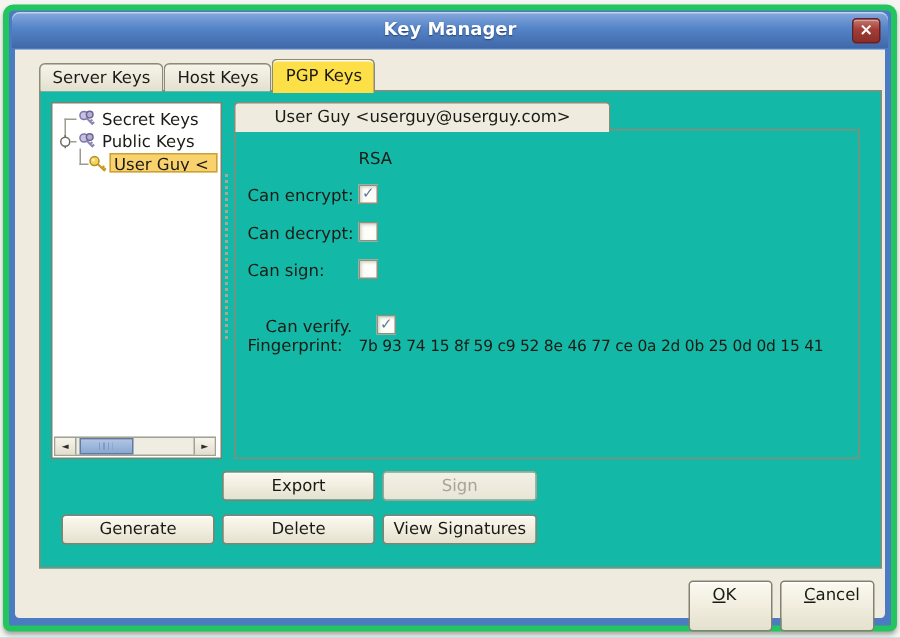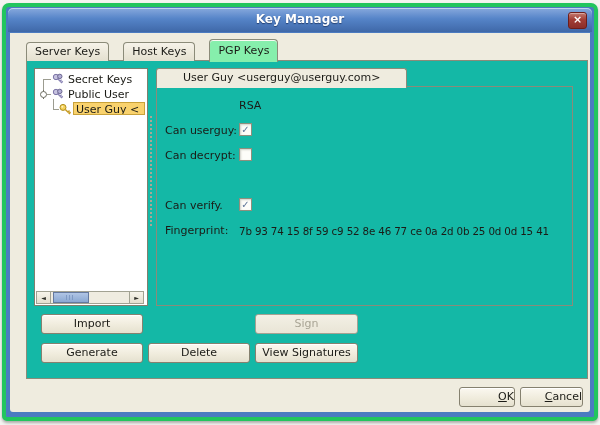--- a/index.html
+++ b/index.html
@@ -11,24 +11,24 @@
             background:linear-gradient(180deg,#87a9dd 0%,#5584c8 45%,#3f68a8 100%);
             box-shadow:inset 0 1px 0 rgba(255,255,255,.5);}
   .title{position:absolute;left:0;right:0;top:4px;text-align:center;font-weight:bold;font-size:12px;
          color:#fff;text-shadow:0 1px 1px rgba(15,35,75,.65);}
   .closebtn{position:absolute;right:5px;top:4px;width:17px;height:15px;border-radius:3px;
             background:linear-gradient(180deg,#c47a70 0%,#a23d36 45%,#8b2e29 100%);
             border:1px solid #6e1d1a;box-shadow:inset 0 1px 0 rgba(255,255,255,.35);
             color:#fff;font-size:11px;font-weight:bold;text-align:center;line-height:14px;}
   .client{position:absolute;left:4px;right:4px;top:26px;bottom:5px;background:#efecdf;border-radius:0 0 3px 3px;}
 
-  .tabs{position:absolute;left:16px;top:4px;height:24px;display:flex;align-items:flex-end;gap:14px;z-index:3;}
+  .tabs{position:absolute;left:16px;top:4px;height:24px;display:flex;align-items:flex-end;gap:0;z-index:3;}
   .tab{height:18px;line-height:18px;padding:0 8px;background:linear-gradient(180deg,#f6f3e9,#e4e0cf);
        border:1px solid #8b8b79;border-bottom:none;border-radius:4px 4px 0 0;white-space:nowrap;}
-  .tab.active{height:22px;line-height:21px;background:#86efac;margin-bottom:-1px;box-shadow:inset 0 1px 0 #fbfaf4;}
+  .tab.active{height:22px;line-height:21px;background:#fde047;margin-bottom:-1px;box-shadow:inset 0 1px 0 #fbfaf4;}
   .tabframe{position:absolute;left:16px;top:27px;width:560px;height:317px;border:1px solid #8b8b79;
             background:#14b8a6;z-index:2;}
 
   .treepanel{position:absolute;left:7px;top:7px;width:112px;height:236px;background:#fff;border:1px solid #7f7f6e;}
   .tline{position:absolute;background:#9c9c90;}
   .trow{position:absolute;left:0;right:0;height:15px;}
   .tlabel{position:absolute;left:33px;top:1px;white-space:nowrap;}
   .treeicon{position:absolute;top:1px;}
   .sel{position:absolute;left:38px;top:0;right:2px;height:13px;line-height:13px;padding:0 2px;
        background:#f9d26d;border:1px solid #c9a23a;box-sizing:border-box;overflow:hidden;white-space:nowrap;}
@@ -61,23 +61,23 @@
             text-align:center;line-height:11px;font-size:10px;font-weight:bold;color:#5f7799;}
   .fpvalue{position:absolute;left:82px;top:1px;white-space:nowrap;font-size:10.3px;letter-spacing:-0.15px;}
 
   .abtn{position:absolute;height:20px;box-sizing:border-box;border:1px solid #85816f;border-radius:3px;
         background:linear-gradient(180deg,#fbf8f0 0%,#f0ecdd 55%,#e5e1cf 100%);
         text-align:center;line-height:18px;box-shadow:inset 0 1px 0 #fff;}
   .abtn.disabled{color:#a8a494;background:linear-gradient(180deg,#f3f0e5,#e9e5d6);
         border-color:#a5a192;box-shadow:none;}
   .row1{top:253px;} .row2{top:282px;}
   .c1{left:14px;width:102px;} .c2{left:121px;width:102px;} .c3{left:228px;width:103px;}
-  .dbtn{position:absolute;top:354px;height:20px;box-sizing:border-box;border:1px solid #85816f;border-radius:3px;
+  .dbtn{position:absolute;top:354px;height:34px;box-sizing:border-box;border:1px solid #85816f;border-radius:3px;
         background:linear-gradient(180deg,#fbf8f0 0%,#f0ecdd 55%,#e5e1cf 100%);
-        text-align:right;line-height:18px;box-shadow:inset 0 1px 0 #fff;}
+        text-align:left;line-height:18px;box-shadow:inset 0 1px 0 #fff;padding-left:15px;}
   .mn{text-decoration:underline;}
 </style>
 </head>
 <body>
 
 <div class="stage">
   <div class="window">
     <div class="titlebar">
       <span class="title">Key Manager</span>
       <span class="closebtn"><span>×</span></span>
@@ -113,21 +113,21 @@
             </svg>
             <span class="tlabel">Secret Keys</span>
           </div>
 
           <div class="trow" style="top:18px;">
             <svg class="treeicon" style="left:17px;" width="13" height="13" viewBox="0 0 13 13">
               <circle cx="4" cy="4" r="2.7" fill="#c6c2df" stroke="#7d76a8"></circle>
               <path d="M5.5 5.5 L10 10 M8 8 l1.6-1.2 M9.4 9.4 l1.4-1" stroke="#8a84b5" stroke-width="1.4" fill="none"></path>
               <circle cx="7.8" cy="3.4" r="2.2" fill="#b3aed6" stroke="#6b668f"></circle>
             </svg>
-            <span class="tlabel">Public User</span>
+            <span class="tlabel">Public Keys</span>
           </div>
 
           <div class="trow" style="top:33px;">
             <svg class="treeicon" style="left:24px;" width="13" height="13" viewBox="0 0 13 13">
               <circle cx="4" cy="4.4" r="3" fill="#f5d25a" stroke="#b08f1f"></circle>
               <circle cx="3.3" cy="3.7" r="1" fill="#fdf0bd" stroke="none"></circle>
               <path d="M6.3 6.5 L11 11 M8.8 9 l1.8-1.3 M10.1 10.3 l1.5-1.1" stroke="#c79b22" stroke-width="1.5" fill="none"></path>
             </svg>
             <span class="sel">User Guy &lt;</span>
           </div>
@@ -143,38 +143,42 @@
 
         <div class="splitter"></div>
 
         <div class="detailtab"><span>User Guy &lt;userguy@userguy.com&gt;</span></div>
 
         <div class="detailframe">
           <div class="drow" style="top:12px;">
             <span class="dvalue">RSA</span>
           </div>
           <div class="drow" style="top:37px;">
-            <span class="dlabel">Can userguy:</span>
+            <span class="dlabel">Can encrypt:</span>
             <span class="checkbox"><span>✓</span></span>
           </div>
           <div class="drow" style="top:62px;">
             <span class="dlabel">Can decrypt:</span>
             <span class="checkbox"><span></span></span>
           </div>
-          <div class="drow" style="top:112px;">
+          <div class="drow" style="top:87px;">
+            <span class="dlabel">Can sign:</span>
+            <span class="checkbox"><span></span></span>
+          </div>
+          <div class="drow" style="top:124px;margin-left:12px;">
             <span class="dlabel">Can verify.</span>
             <span class="checkbox"><span>✓</span></span>
           </div>
           <div class="drow" style="top:137px;">
             <span class="dlabel">Fingerprint:</span>
             <span class="fpvalue">7b 93 74 15 8f 59 c9 52 8e 46 77 ce 0a 2d 0b 25 0d 0d 15 41</span>
           </div>
         </div>
 
-        <div class="abtn row1 c1">Import</div>
+        <div class="abtn row1 c2">Export</div>
         <div class="abtn row1 c3 disabled">Sign</div>
         <div class="abtn row2 c1">Generate</div>
         <div class="abtn row2 c2">Delete</div>
         <div class="abtn row2 c3">View Signatures</div>
       </div>
 
       <div class="dbtn" style="left:449px;width:56px;"><span class="mn">O</span><span>K</span></div>
       <div class="dbtn" style="left:510px;width:63px;"><span class="mn">C</span><span>ancel</span></div>
 
     </div>

